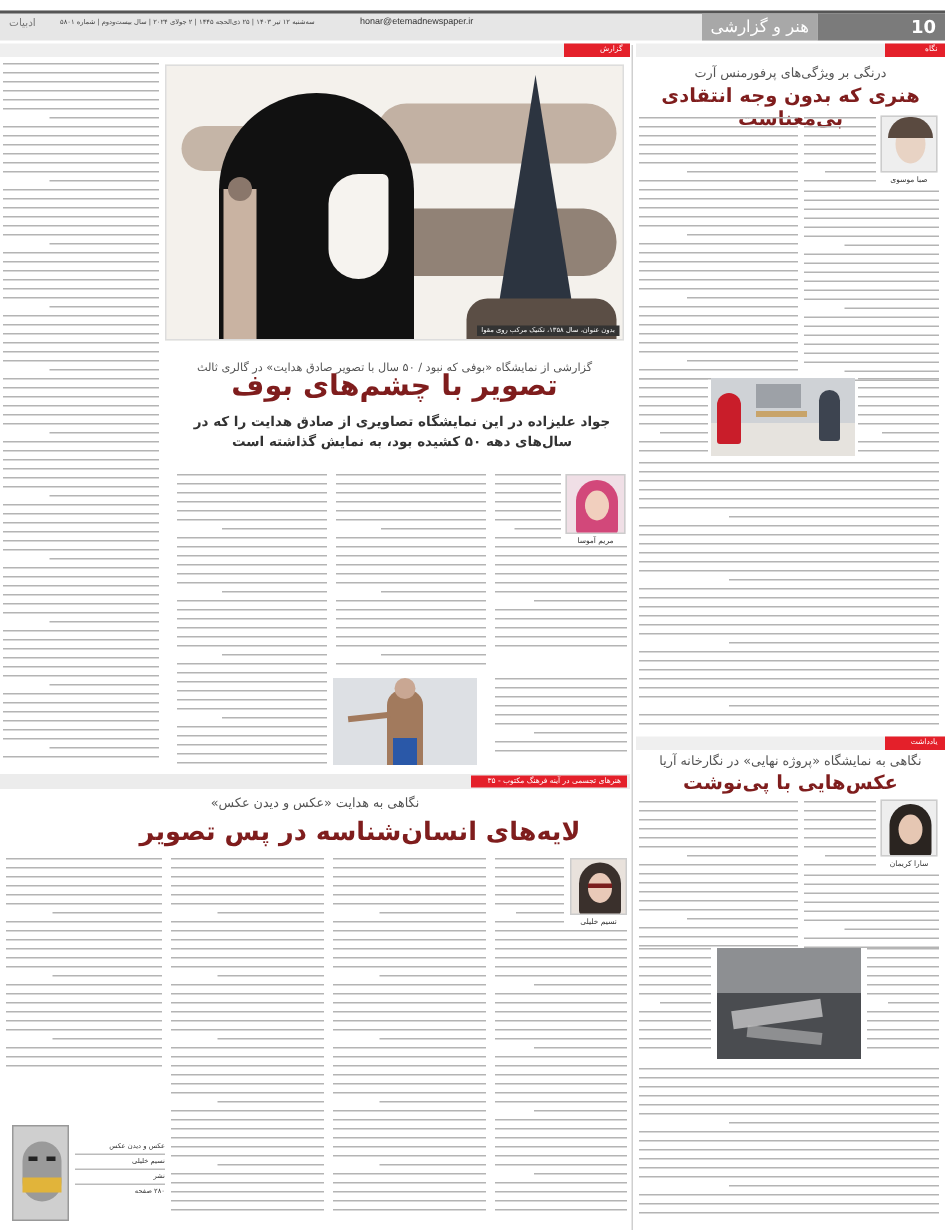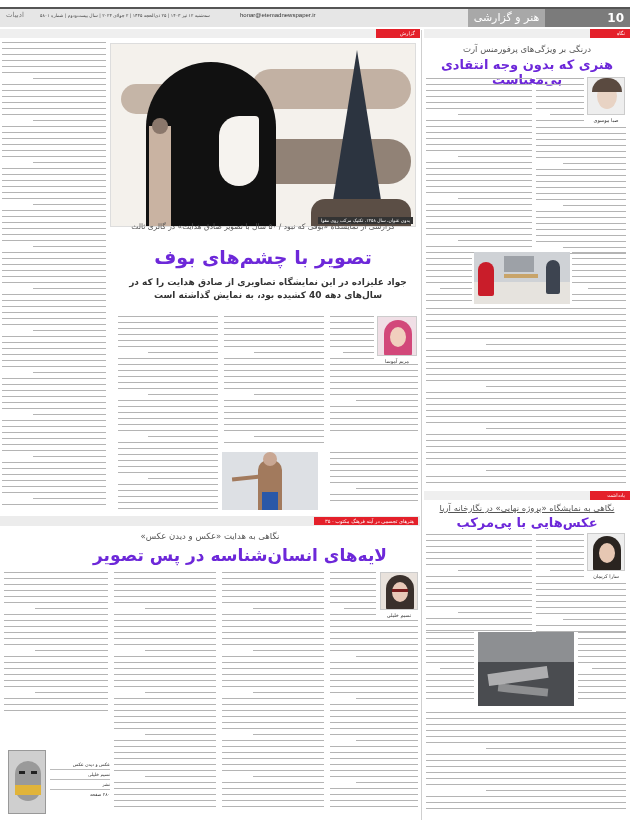--- a/index.html
+++ b/index.html
@@ -17,21 +17,21 @@
   .kicker { position: absolute; right: 0; top: 0; height: 9px; background: #e4202a; color: #fff; font-size: 5px; line-height: 9px; padding: 0 5px; min-width: 40px; text-align: right; }
 
   .divider-v { position: absolute; top: 30px; width: 1px; background: #cfcfcf; }
 
   .col-text { position: absolute; }
   .lines { width: 100%; }
   .lines div { height: 1px; background: #b4b4b4; margin: 0 0 5px 0; }
   .lines div:nth-child(7n) { width: 70%; margin-right: 0; margin-left: auto; }
 
   .heading-sub { position: absolute; text-align: center; color: #555; }
-  .heading-main { position: absolute; text-align: center; color: #6d28d9; font-weight: bold; }
+  .heading-main { position: absolute; text-align: center; color: #7f1d1d; font-weight: bold; }
 
   .author-photo { position: absolute; background: #eee; border: 1px solid #ccc; overflow: hidden; }
   .author-name { position: absolute; font-size: 5px; color: #333; text-align: center; }
 
   .face { position: absolute; border-radius: 50%; }
   .photo-box { position: absolute; overflow: hidden; }
   .caption { position: absolute; font-size: 4.5px; color: #fff; background: #333; padding: 0 3px; line-height: 7px; }
   .redbar { position: absolute; height: 8px; background: #e4202a; color: #fff; font-size: 5px; line-height: 8px; padding: 0 4px; }
   .graybar { position: absolute; height: 10px; background: #ececec; }
 </style>
@@ -202,22 +202,22 @@
       <div></div>
       <div></div>
       <div></div>
     </div>
 </div>
 
 <div class="kicker-row" style="left:424px; width:206px; top:491px;">
   <div class="kicker">یادداشت</div>
 </div>
 
-<div class="heading-sub" style="left:424px; width:206px; top:503px; font-size:8.5px;text-decoration:underline;">نگاهی به نمایشگاه «پروژه نهایی» در نگارخانه آریا</div>
-<div class="heading-main" style="left:424px; width:206px; top:515px; font-size:13px;">عکس‌هایی با پی‌مرکب</div>
+<div class="heading-sub" style="left:424px; width:206px; top:503px; font-size:8.5px;">نگاهی به نمایشگاه «پروژه نهایی» در نگارخانه آریا</div>
+<div class="heading-main" style="left:424px; width:206px; top:515px; font-size:13px;">عکس‌هایی با پی‌نوشت</div>
 
 <div class="author-photo" style="left:587px; top:533px; width:38px; height:38px;">
   <div style="position:absolute; left:5px; top:2px; width:28px; height:36px; background:#2a2420; border-radius:14px 14px 4px 4px;"></div>
   <div class="face" style="left:11px; top:9px; width:16px; height:20px; background:#e6c7b3;"></div>
 </div>
 <div class="author-name" style="left:587px; top:573px; width:38px;">سارا کریمان</div>
 
 <div class="col-text" style="left:536px; top:534px; width:48px;">
   <div class="lines">
       <div></div>
@@ -413,23 +413,23 @@
       <div></div>
       <div></div>
       <div></div>
       <div></div>
       <div></div>
       <div></div>
       <div></div>
     </div>
 </div>
 
-<div class="heading-sub" style="left:108px; width:310px; top:222px; font-size:7.5px;">گزارشی از نمایشگاه «بوفی که نبود / ۵۰ سال با تصویر صادق هدایت» در گالری ثالث</div>
+<div class="heading-sub" style="left:108px; width:310px; top:240px; font-size:7.5px;">گزارشی از نمایشگاه «بوفی که نبود / ۵۰ سال با تصویر صادق هدایت» در گالری ثالث</div>
 <div class="heading-main" style="left:108px; width:310px; top:246px; font-size:19px;">تصویر با چشم‌های بوف</div>
-<div class="heading-main" style="left:118px; width:300px; top:276px; font-size:9px; line-height:13px; color:#333;">جواد علیزاده در این نمایشگاه تصاویری از صادق هدایت را که در سال‌های دهه 40 کشیده بود، به نمایش گذاشته است</div>
+<div class="heading-main" style="left:118px; width:300px; top:276px; font-size:9px; line-height:13px; color:#333;">جواد علیزاده در این نمایشگاه تصاویری از صادق هدایت را که در سال‌های دهه ۵۰ کشیده بود، به نمایش گذاشته است</div>
 
 <div class="author-photo" style="left:377px; top:316px; width:40px; height:40px; background:#f0dfe6;">
   <div style="position:absolute; left:6px; top:3px; width:28px; height:37px; background:#d2487a; border-radius:14px 14px 4px 4px;"></div>
   <div class="face" style="left:12px; top:10px; width:16px; height:20px; background:#f1cfbe;"></div>
 </div>
 <div class="author-name" style="left:377px; top:358px; width:40px;">مریم آموسا</div>
 
 <div class="col-text" style="left:330px; top:316px; width:44px;">
   <div class="lines">
       <div></div>

